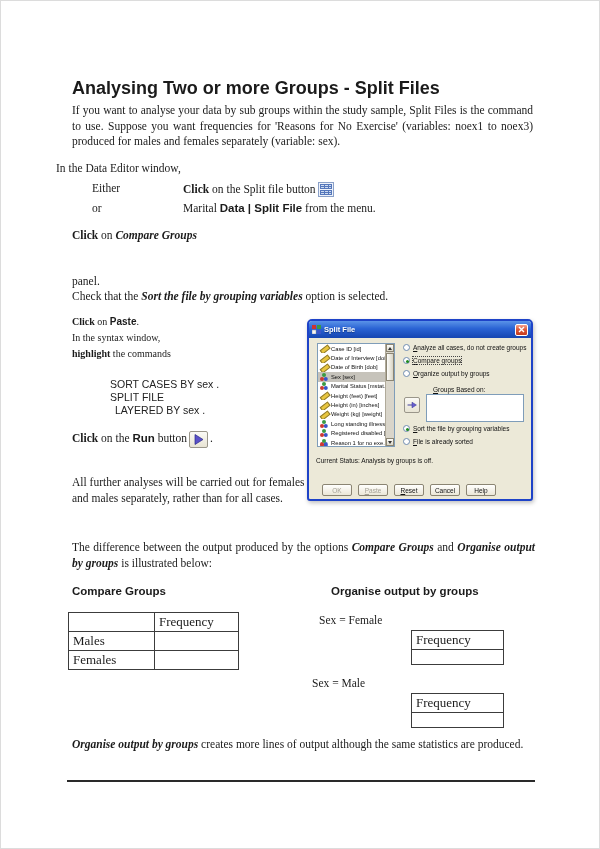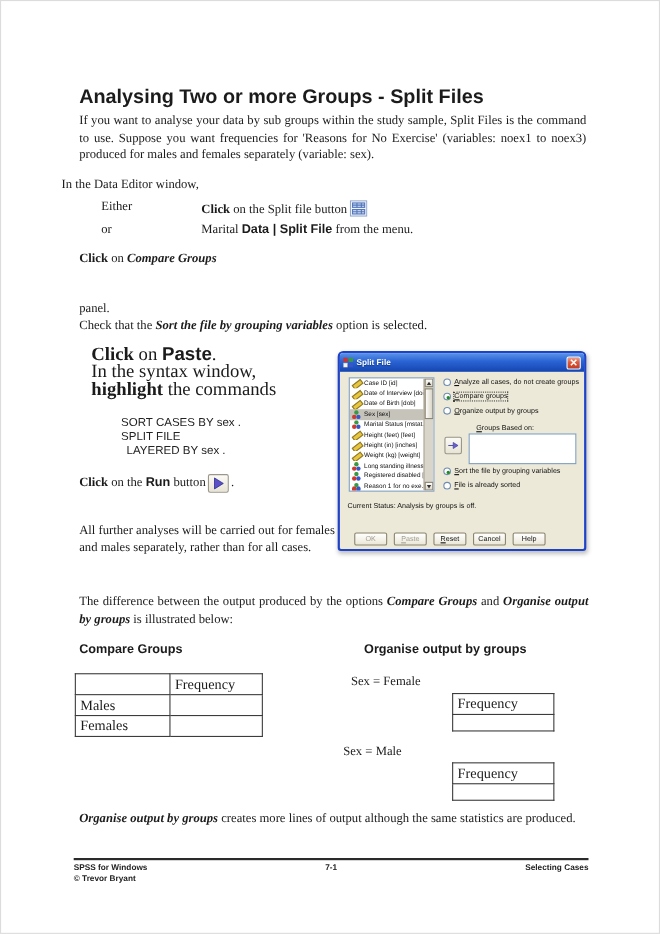--- a/index.html
+++ b/index.html
@@ -17,21 +17,21 @@
   .doc-title { left:71px; top:77px; font-family:"Liberation Sans",sans-serif; font-weight:bold; font-size:18px; }
   .intro { left:71px; top:102px; width:461px; font-size:11.5px; line-height:15.5px; text-align:justify; }
   .line { font-size:11.5px; white-space:nowrap; }
   .data-editor { left:55px; top:161px; }
   .eo-grid { left:71px; top:181px; display:grid; grid-template-columns:91px auto; row-gap:3px; font-size:11.5px;margin-left:20px; }
   .eo-grid .cell { white-space:nowrap; }
   .click-compare { left:71px; top:228px; }
   .hl1 { left:71px; top:250px; }
   .hl2 { left:71px; top:274px; }
   .checkline { left:71px; top:289px; }
-  .paste-block { left:82px; top:313px; font-size:17px; line-height:16.2px; }
+  .paste-block { left:71px; top:313px; font-size:10px; line-height:16.2px; }
   .syntax { left:109px; top:377px; font-family:"Liberation Sans",sans-serif; font-size:10.5px; line-height:13px; color:#222; }
   .syntax .indent { padding-left:5px; }
   .run-line { left:71px; top:430px; }
   .further { left:71px; top:474px; width:247px; font-size:11.5px; line-height:15.8px; }
   .difference { left:71px; top:539px; width:463px; font-size:11.5px; line-height:15.8px; text-align:justify; }
   .cmp-head { left:71px; top:584px; font-family:"Liberation Sans",sans-serif; font-weight:bold; font-size:11.5px; }
   .org-head { left:330px; top:584px; font-family:"Liberation Sans",sans-serif; font-weight:bold; font-size:11.5px; }
   .closing { left:71px; top:736px; width:463px; font-size:11.5px; line-height:15.8px; }
 
   table.doc { border-collapse:collapse; font-size:13px; }
@@ -318,22 +318,14 @@
         </tr>
     <tr>
           <td></td>
         </tr>
   </tbody>
     </table>
 
   <div class="abs closing"><span class="bi">Organise output by groups</span><span> creates more lines of output although the same statistics are produced.</span></div>
 
   <div class="abs footer-rule"></div>
-  <div class="abs footer">
-    <div>
-      <div>SPSS for Windows</div>
-      <div>© Trevor Bryant</div>
-    </div>
-    <div class="fc">7-1</div>
-    <div class="fr">Selecting Cases</div>
-  </div>
 
 </div>
 
 </body></html>

